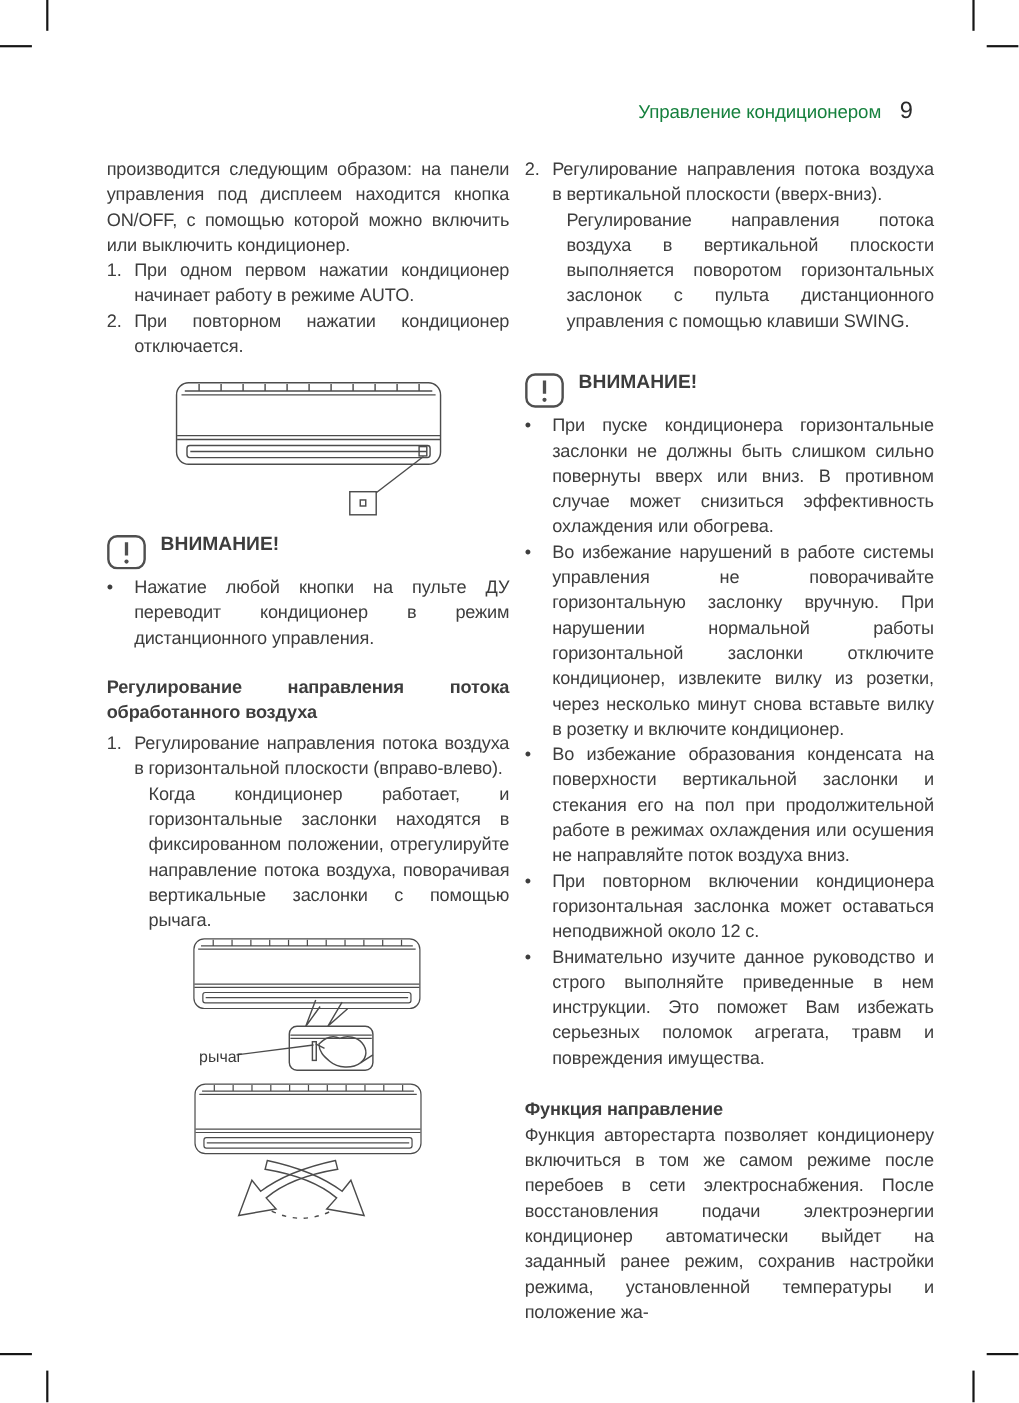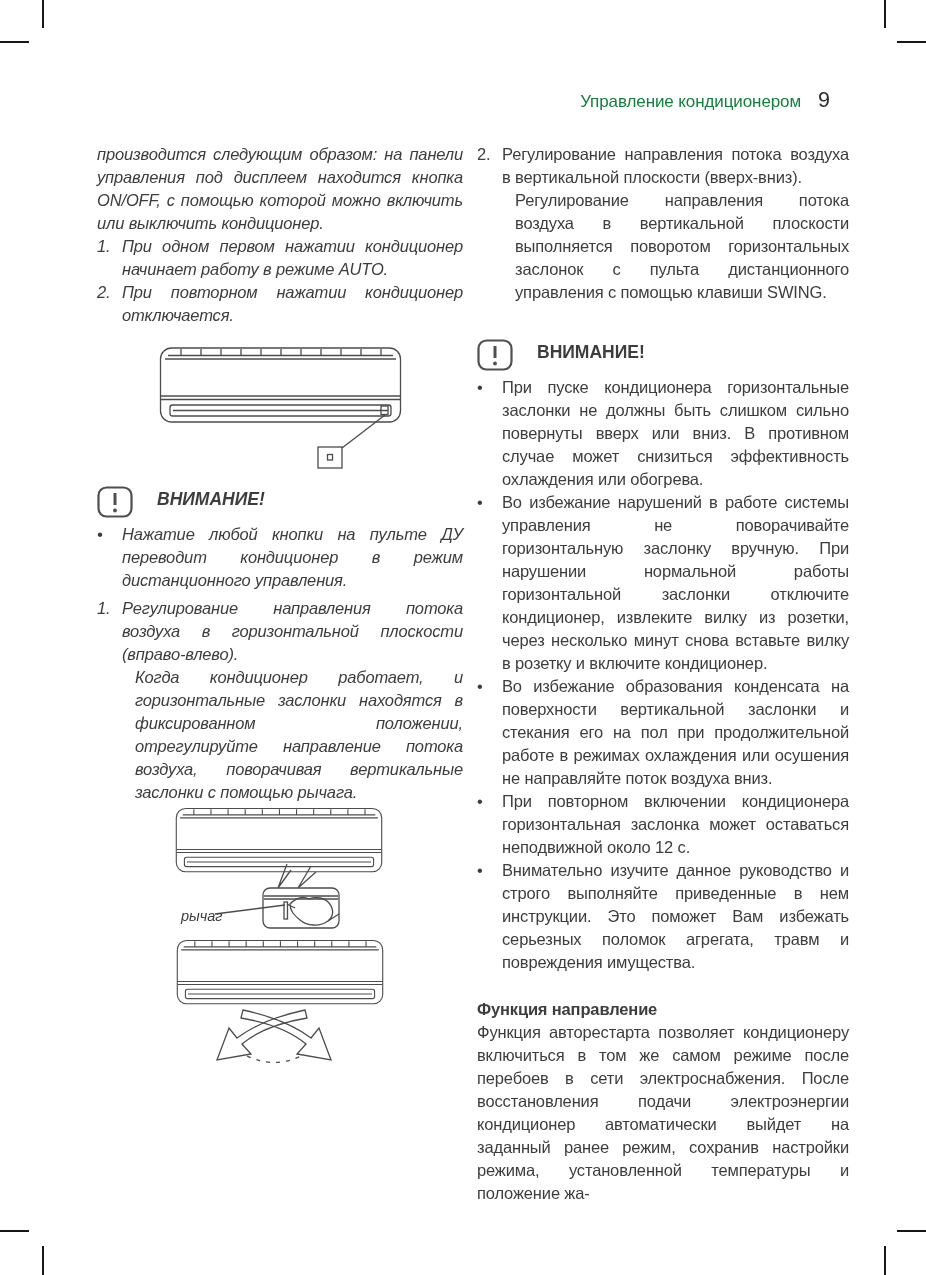--- a/index.html
+++ b/index.html
@@ -23,34 +23,34 @@
   .cm-br-v { left:884px; top:1246px;  width:2px;  height:29px; }
 
   
   .header { position:absolute; top:88px; left:0; width:830px; text-align:right; white-space:nowrap; }
   .header-title { font-size:17px; color:#15803d; letter-spacing:-0.1px; }
   .header-num   { font-size:21.5px; color:#2b2b2b; margin-left:17px; }
 
   
   .content { position:absolute; top:143px; left:97px; display:flex; gap:14px; }
   .col { font-size:16.5px; line-height:23px; letter-spacing:-0.15px; text-align:justify; }
-  .col-left  { width:366px;font-style:italic; }
+  .col-left  { width:366px; }
   .col-right { width:372px; }
 
   .num-item { display:flex; }
   .num-item .num  { flex:0 0 25px; }
   .num-item .body { flex:1; text-align:justify; }
   .sub-par { margin-left:13px; }
 
   .bullets { list-style:none; margin-top:5px; }
   .bullets li { display:flex; }
   .bullets .b  { flex:0 0 25px; }
   .bullets .bt { flex:1; text-align:justify; }
 
-  .warn-head { display:flex; align-items:center; gap:24px; }
+  .warn-head { display:flex; align-items:flex-start; gap:13px; }
   .warn-title { font-weight:bold; font-size:17.5px; line-height:1; padding-bottom:4px; letter-spacing:0; }
 
   .sec-heading { font-weight:bold; text-align:justify; }
 
   figure { margin:0; }
   .fig { display:block; }
   .fig-stroke { stroke:#4c4c4c; stroke-width:1.3; fill:none; }
   .caption { font-size:14.5px; letter-spacing:0; text-align:center; margin-top:13px; color:#3a3a3a; }
 
   .fig1 { margin-top:17px; }
@@ -142,20 +142,21 @@
         <span class="warn-title">ВНИМАНИЕ!</span>
       </div>
       <ul class="bullets">
         <li>
           <span class="b">•</span>
           <span class="bt">Нажатие любой кнопки на пульте ДУ переводит кондиционер в режим дистанционного управления.</span>
         </li>
       </ul>
     </div>
 
+    <div class="sec-heading heading-left">Регулирование направления потока обработанного воздуха</div>
 
     <div class="num-item item1-left">
       <span class="num">1.</span>
       <div class="body">
         <div>Регулирование направления потока воздуха в горизонтальной плоскости (вправо-влево).</div>
         <div class="sub-par">Когда кондиционер работает, и горизонтальные заслонки находятся в фиксированном положении, отрегулируйте направление потока воздуха, поворачивая вертикальные заслонки с помощью рычага.</div>
       </div>
     </div>
 
     <figure class="fig2wrap">

